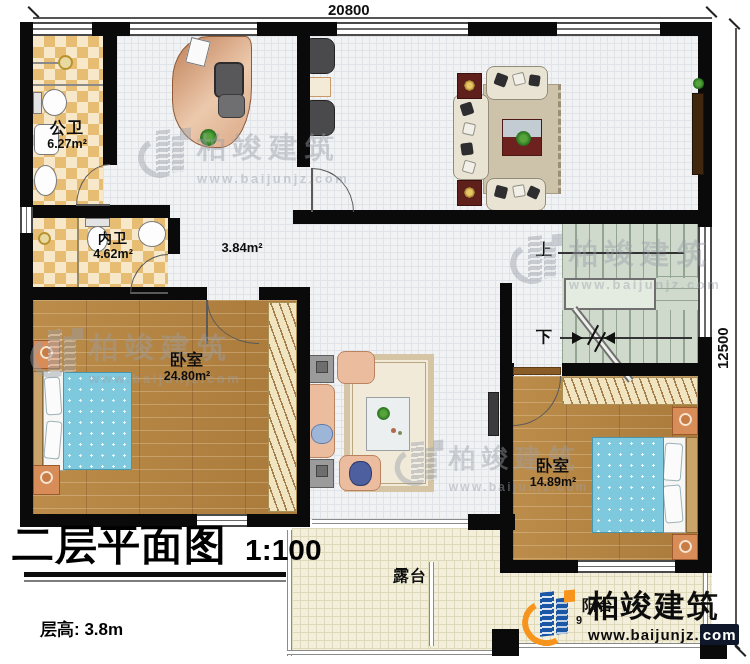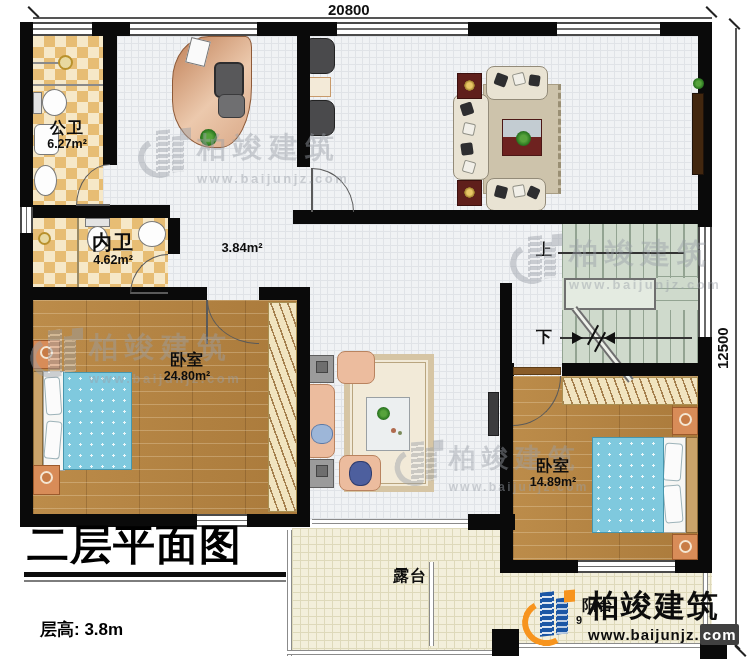--- a/index.html
+++ b/index.html
@@ -77,33 +77,33 @@
   .dimtext{position:absolute;z-index:62;font-size:15px;font-weight:bold;color:#111;}
   .dimtextV{writing-mode:vertical-rl;transform:rotate(180deg);}
   
   .stxt{position:absolute;z-index:48;font-size:16px;font-weight:bold;color:#111;}
   .sline{position:absolute;z-index:47;background:#333;}
   .triR{position:absolute;z-index:48;width:0;height:0;border-top:6px solid transparent;border-bottom:6px solid transparent;border-left:11px solid #111;}
   .triL{position:absolute;z-index:48;width:0;height:0;border-top:6px solid transparent;border-bottom:6px solid transparent;border-right:11px solid #111;}
   .slash{position:absolute;z-index:48;width:2px;height:22px;background:#111;transform:rotate(28deg);}
   .diag{position:absolute;z-index:24;width:92px;height:7px;background:#eef1ea;border-top:2px solid #6f6f6f;border-bottom:2px solid #6f6f6f;transform:rotate(52deg);transform-origin:0 0;}
   .landing{position:absolute;z-index:22;background:#e4ebe1;border:2px solid #6f6f6f;}
-  #title-row{position:absolute;left:27px;top:524px;display:flex;align-items:flex-end;z-index:65;}
+  #title-row{position:absolute;left:12px;top:524px;display:flex;align-items:flex-end;z-index:65;}
   #title-main{font-size:42px;font-weight:800;letter-spacing:1px;color:#000;line-height:1;}
   #title-scale{font-size:30px;font-weight:700;margin-left:18px;line-height:1.1;color:#000;}
   .trule1{position:absolute;z-index:65;left:24px;top:572px;width:262px;height:5px;background:#0c0c0c;}
   .trule2{position:absolute;z-index:65;left:24px;top:580px;width:262px;height:2px;background:#7d7d7d;}
   .tline{position:absolute;z-index:65;left:40px;font-size:17px;font-weight:700;color:#000;}
   #logo{position:absolute;z-index:70;left:528px;top:590px;display:flex;gap:8px;align-items:flex-start;}
   #logo .bicon{width:52px;height:62px;color:#1c57a5;}
   #logo .bicon .swoosh{border-left-color:#f7941e;border-bottom-color:#f7941e;width:48px;height:46px;}
   #logo .bicon .s3{background:#f7941e;}
   #logo .brand{font-size:31px;font-weight:900;letter-spacing:2px;color:#0c0c0c;line-height:1.05;white-space:nowrap;}
   #logo .urlrow{font-size:15px;font-weight:800;letter-spacing:1px;color:#0c0c0c;margin-top:3px;white-space:nowrap;}
-  #logo .urlrow .suffix{background:#404040;color:#fff;padding:2px 3px;border-radius:2px;}
+  #logo .urlrow .suffix{background:#0f172a;color:#fff;padding:2px 3px;border-radius:2px;}
 </style>
 </head>
 <body>
 
 <div id="stage">
 
   <div class="tile" style="left:33px;top:36px;width:665px;height:188px;"></div>
   <div class="tile" style="left:33px;top:224px;width:665px;height:296px;"></div>
   <div class="checker" style="left:33px;top:36px;width:70px;height:169px;"></div>
   <div class="checker" style="left:33px;top:218px;width:135px;height:72px;"></div>
@@ -319,21 +319,21 @@
         <div class="b">柏竣建筑</div>
       <div class="u">www.baijunjz.com</div>
       </div>
   </div>
 
   <div class="rlabel" style="left:36px;top:119px;width:62px;">
     <div class="nm">公卫</div>
       <div class="ar">6.27m²</div>
     </div>
   <div class="rlabel" style="left:84px;top:231px;width:58px;">
-    <div class="nm" style="font-size:20px;">内卫</div>
+    <div class="nm" style="font-size:14px;">内卫</div>
       <div class="ar">4.62m²</div>
     </div>
   <div class="rlabel" style="left:208px;top:241px;width:68px;">
     <div class="ar" style="font-size:13px;">3.84m²</div>
     </div>
   <div class="rlabel" style="left:148px;top:351px;width:78px;">
     <div class="nm">卧室</div>
       <div class="ar">24.80m²</div>
     </div>
   <div class="rlabel" style="left:514px;top:457px;width:78px;">
@@ -352,20 +352,21 @@
   <div class="tick" style="left:26px;top:11px;"></div>
   <div class="tick" style="left:704px;top:11px;"></div>
   <div class="dimtext" style="left:328px;top:1px;">20800</div>
   <div class="dimline" style="left:735px;top:28px;width:2px;height:618px;"></div>
   <div class="tick" style="left:727px;top:23px;"></div>
   <div class="tick" style="left:727px;top:643px;"></div>
   <div class="dimtext dimtextV" style="left:714px;top:305px;height:64px;">12500</div>
 
   <div id="title-row">
     <div id="title-main">二层平面图</div>
+    <div id="title-scale">1:100</div>
   </div>
   <div class="trule1"></div>
   <div class="trule2"></div>
   <div class="tline" style="top:618px;">层高: 3.8m</div>
 
   <div id="logo">
     <div class="bicon">
         <div class="swoosh"></div>
         <div class="s1"></div>
         <div class="s2"></div>

